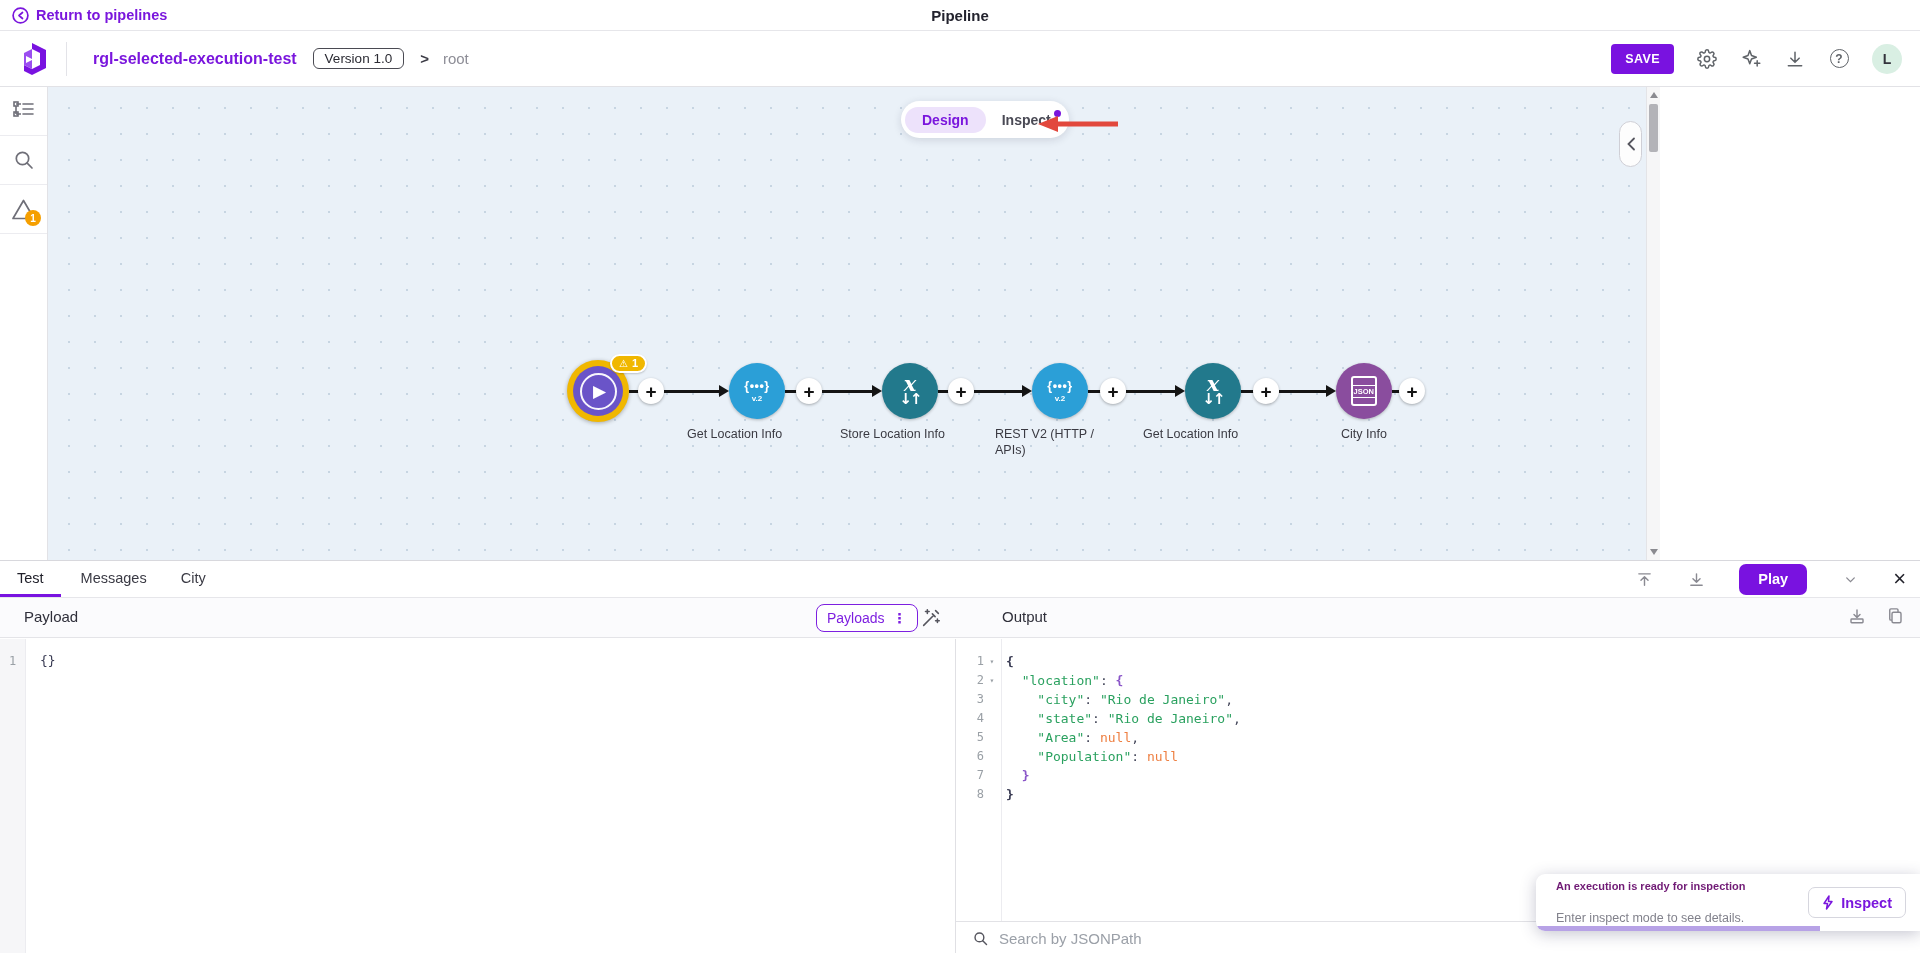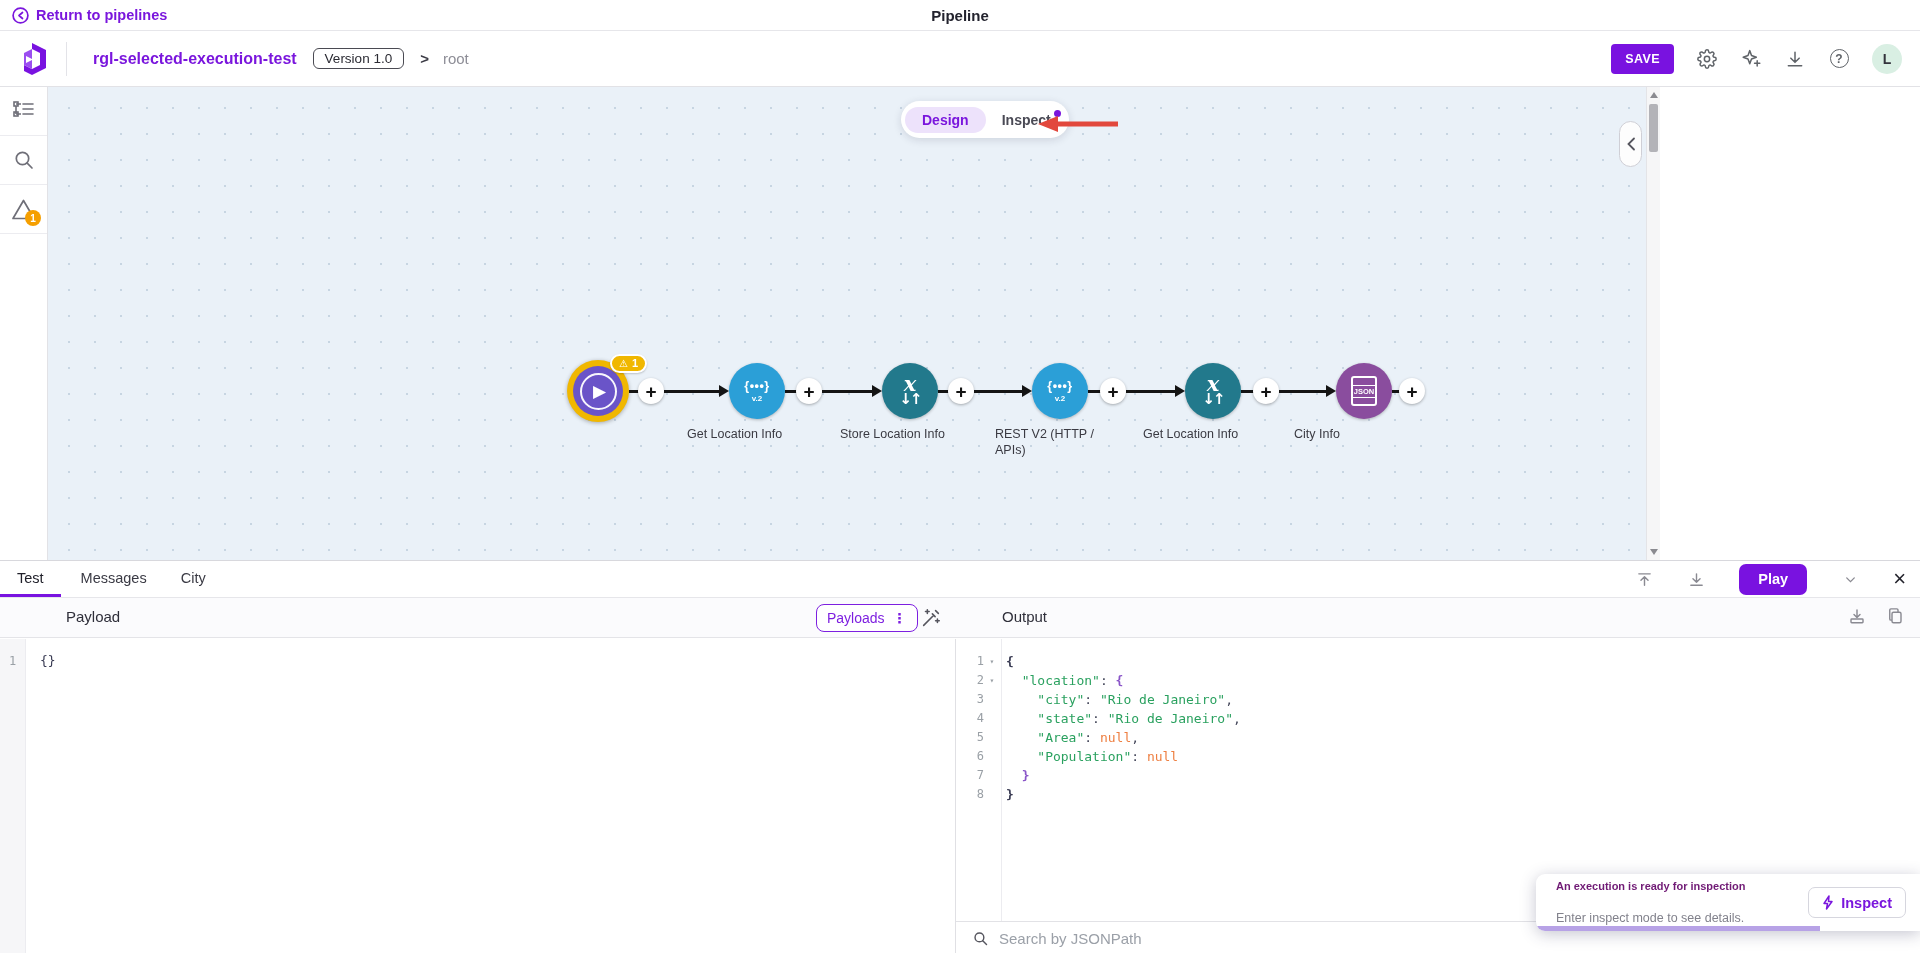--- a/index.html
+++ b/index.html
@@ -43,21 +43,21 @@
   .arrowhead { position:absolute; top:297.5px; width:0; height:0; border-top:6.5px solid transparent; border-bottom:6.5px solid transparent; border-left:10px solid #141414; }
   .plus-conn { position:absolute; top:291px; width:26px; height:26px; border-radius:50%; background:#fff; box-shadow:0 1px 3px rgba(0,0,0,.3); display:flex; align-items:center; justify-content:center; font-size:19px; font-weight:600; color:#141414; cursor:pointer; line-height:1; }
   .node { position:absolute; top:276px; width:56px; height:56px; border-radius:50%; box-shadow:0 1px 3px rgba(0,0,0,.25); display:flex; flex-direction:column; align-items:center; justify-content:center; color:#fff; cursor:pointer; }
   .node-blue { background:#2b9fd7; }
   .node-teal { background:#22798c; }
   .node-json { background:#8a4d9e; }
   .brace-glyph { font-size:12.5px; font-weight:700; letter-spacing:.5px; }
   .ver-glyph { font-size:8px; font-weight:700; margin-top:1px; }
   .mapper-x { font-family:"DejaVu Serif",serif; font-style:italic; font-weight:700; font-size:21px; line-height:16px; }
   .mapper-arrows { font-family:"DejaVu Sans",sans-serif; font-size:15px; font-weight:700; letter-spacing:-2px; line-height:14px; }
-  .json-doc { width:26px; height:30px; border:2px solid #fff; border-radius:3px; display:flex; align-items:center; justify-content:center; }
+  .json-doc { width:26px; height:30px; border:2px solid #fff; border-radius:3px; display:flex; align-items:center; justify-content:flex-end; }
   .json-doc span { font-size:7.5px; font-weight:700; border-top:1.5px solid #fff; border-bottom:1.5px solid #fff; padding:1px 1px; }
   .node-label { position:absolute; top:339px; width:140px; text-align:left; font-size:12.5px; color:#3a3a42; line-height:1.28; }
 
   .start-node { position:absolute; left:519px; top:273px; width:62px; height:62px; border-radius:50%; background:#f0b700; display:flex; align-items:center; justify-content:center; cursor:pointer; box-shadow:0 1px 4px rgba(0,0,0,.3); }
   .start-mid { width:50px; height:50px; border-radius:50%; background:#6a54c8; display:flex; align-items:center; justify-content:center; }
   .start-inner { width:37px; height:37px; border-radius:50%; border:2px solid rgba(255,255,255,.95); display:flex; align-items:center; justify-content:center; }
   .start-play { color:#fff; font-size:17px; margin-left:3px; line-height:1; }
   .start-badge { position:absolute; top:-6px; right:-18px; height:19px; background:#f0b700; border:2px solid #fff; border-radius:10px; display:flex; align-items:center; gap:4px; padding:0 7px; box-shadow:0 1px 2px rgba(0,0,0,.2); }
   .start-badge .warn-glyph { color:#fff; font-size:10px; line-height:1; }
   .start-badge .warn-count { color:#fff; font-size:11px; font-weight:700; line-height:1; }
@@ -79,21 +79,21 @@
   .ptab-bar { position:relative; height:37px; border-bottom:1px solid #e6e6ea; display:flex; align-items:stretch; }
   .ptab { padding:0 14px; display:flex; align-items:center; font-size:14.5px; color:#3a3a44; cursor:pointer; border-bottom:3px solid transparent; margin-left:6px; }
   .ptab.active { color:#20202a; border-bottom-color:#7912e0; margin-left:0; padding:0 17px; }
   .ptab-right { margin-left:auto; display:flex; align-items:center; gap:34px; padding-right:14px; }
   .small-icon { width:18px; height:18px; color:#8a8a92; display:flex; align-items:center; justify-content:center; cursor:pointer; }
   .play-btn { background:#7912e0; color:#fff; border:none; border-radius:7px; height:31px; padding:0 19px; font-size:14.5px; font-weight:600; cursor:pointer; font-family:inherit; }
   .close-x { font-size:22px; color:#23232c; cursor:pointer; line-height:1; }
 
   .io-header { position:relative; height:40px; background:#fbfbfd; border-bottom:1px solid #e4e4e8; }
   .io-title { position:absolute; top:10px; font-size:15px; color:#2f2f3a; }
-  .payload-title { left:24px;margin-left:42px; }
+  .payload-title { left:24px; }
   .output-title { left:1002px; }
   .payloads-btn { position:absolute; left:816px; top:6px; height:28px; border:1.5px solid #7d1fe0; border-radius:8px; background:#fff; color:#7d1fe0; font-size:14px; display:flex; align-items:center; gap:8px; padding:0 10px; cursor:pointer; font-family:inherit; }
   .kebab { font-size:14px; font-weight:700; color:#7d1fe0; }
   .wand-wrap { position:absolute; left:920px; top:9px; }
   .io-hdr-right { position:absolute; right:16px; top:9px; display:flex; gap:20px; }
 
   .editors { position:absolute; left:0; top:78px; width:1920px; height:315px; }
   .pane-left { position:absolute; left:0; top:0; width:955px; height:315px; background:#fff; display:flex; }
   .pl-gutter { width:26px; background:#f6f6f8; border-right:1px solid #ececf0; text-align:center; padding-top:15px; font-family:"DejaVu Sans Mono",monospace; font-size:12px; color:#9aa0a6; }
   .pl-code { padding:14px 0 0 14px; font-family:"DejaVu Sans Mono",monospace; font-size:13px; color:#383a52; white-space:pre; }
@@ -290,21 +290,21 @@
       <span class="mapper-x">x</span>
       <span class="mapper-arrows">↓↑</span>
     </div>
     <div class="node-label" style="left:1095px;">Get Location Info</div>
 
     <div class="node node-json" style="left:1288px;">
       <span class="json-doc">
           <span>JSON</span>
         </span>
     </div>
-    <div class="node-label" style="left:1246px;">City Info</div>
+    <div class="node-label" style="left:1293px;">City Info</div>
 
     <div class="canvas-controls">
       <span class="ctl">
         <svg width="20" height="18" viewBox="0 0 24 22" fill="none" stroke="#8428e0" stroke-width="1.9" stroke-linejoin="round">
             <path d="M2 4 L9 1.5 L15 4 L22 1.5 V18 L15 20.5 L9 18 L2 20.5 Z M9 1.5 V18 M15 4 V20.5"></path>
           </svg>
       </span>
       <span class="ctl">
         <svg width="18" height="18" viewBox="0 0 24 24" fill="none" stroke="#8428e0" stroke-width="1.9" stroke-linecap="round">
             <circle cx="6" cy="18" r="2.6"></circle>

